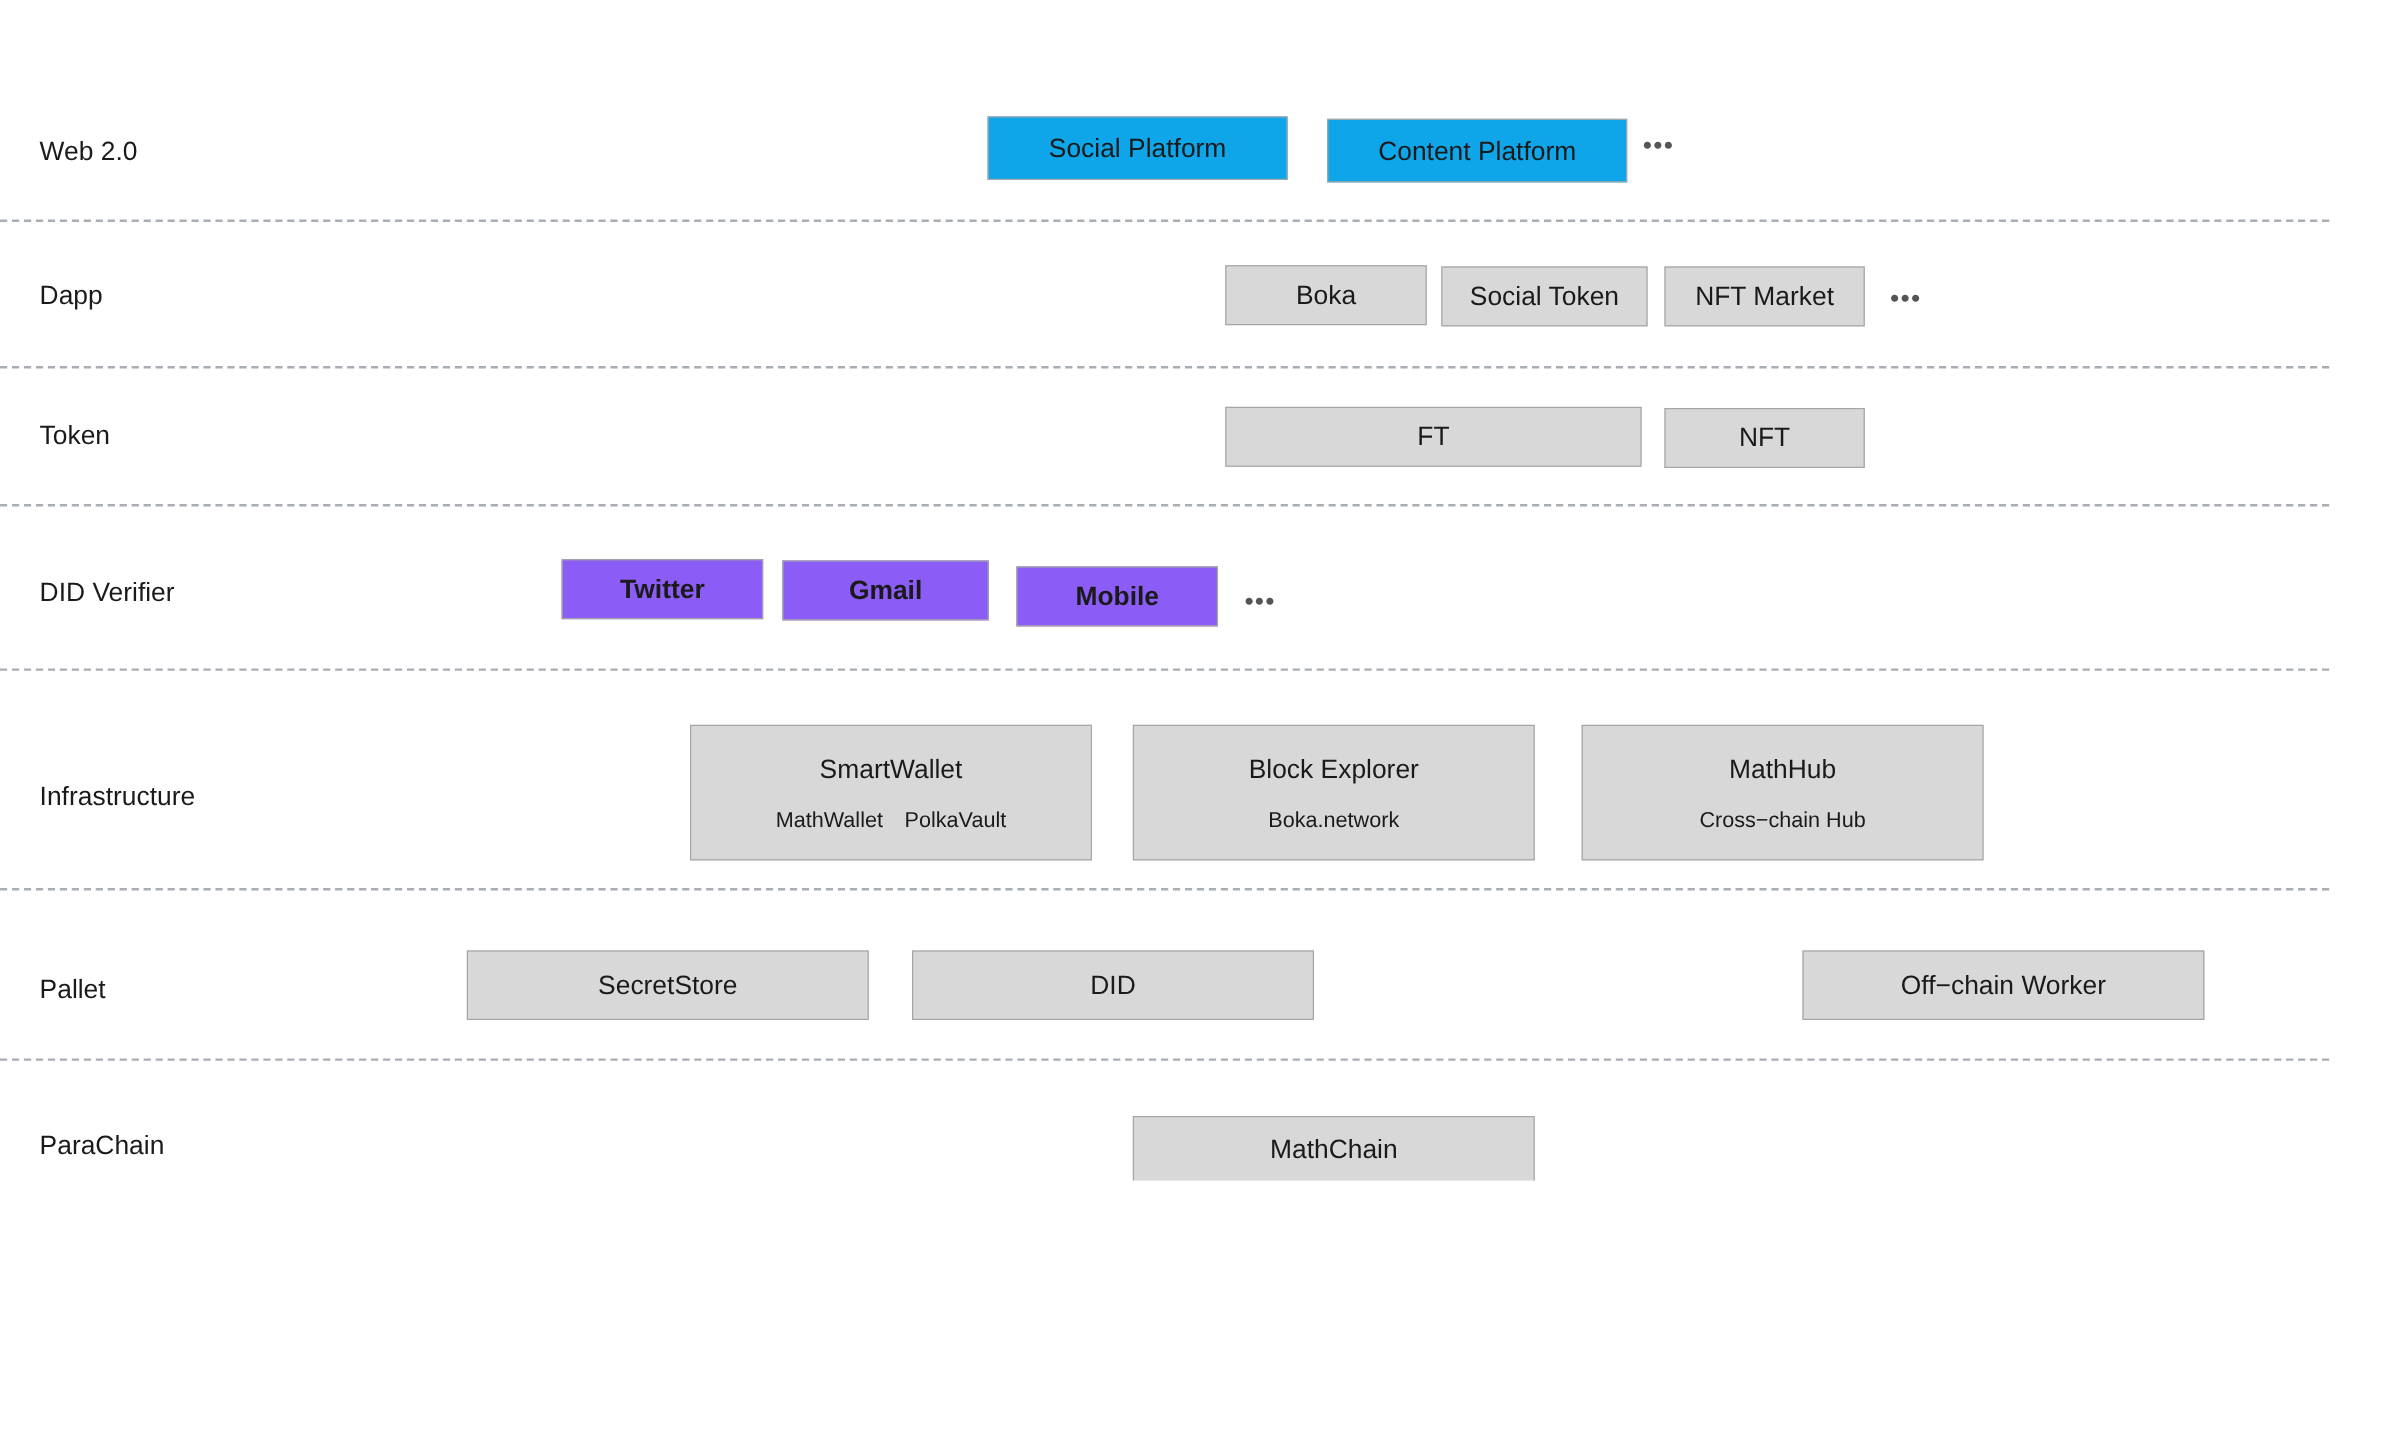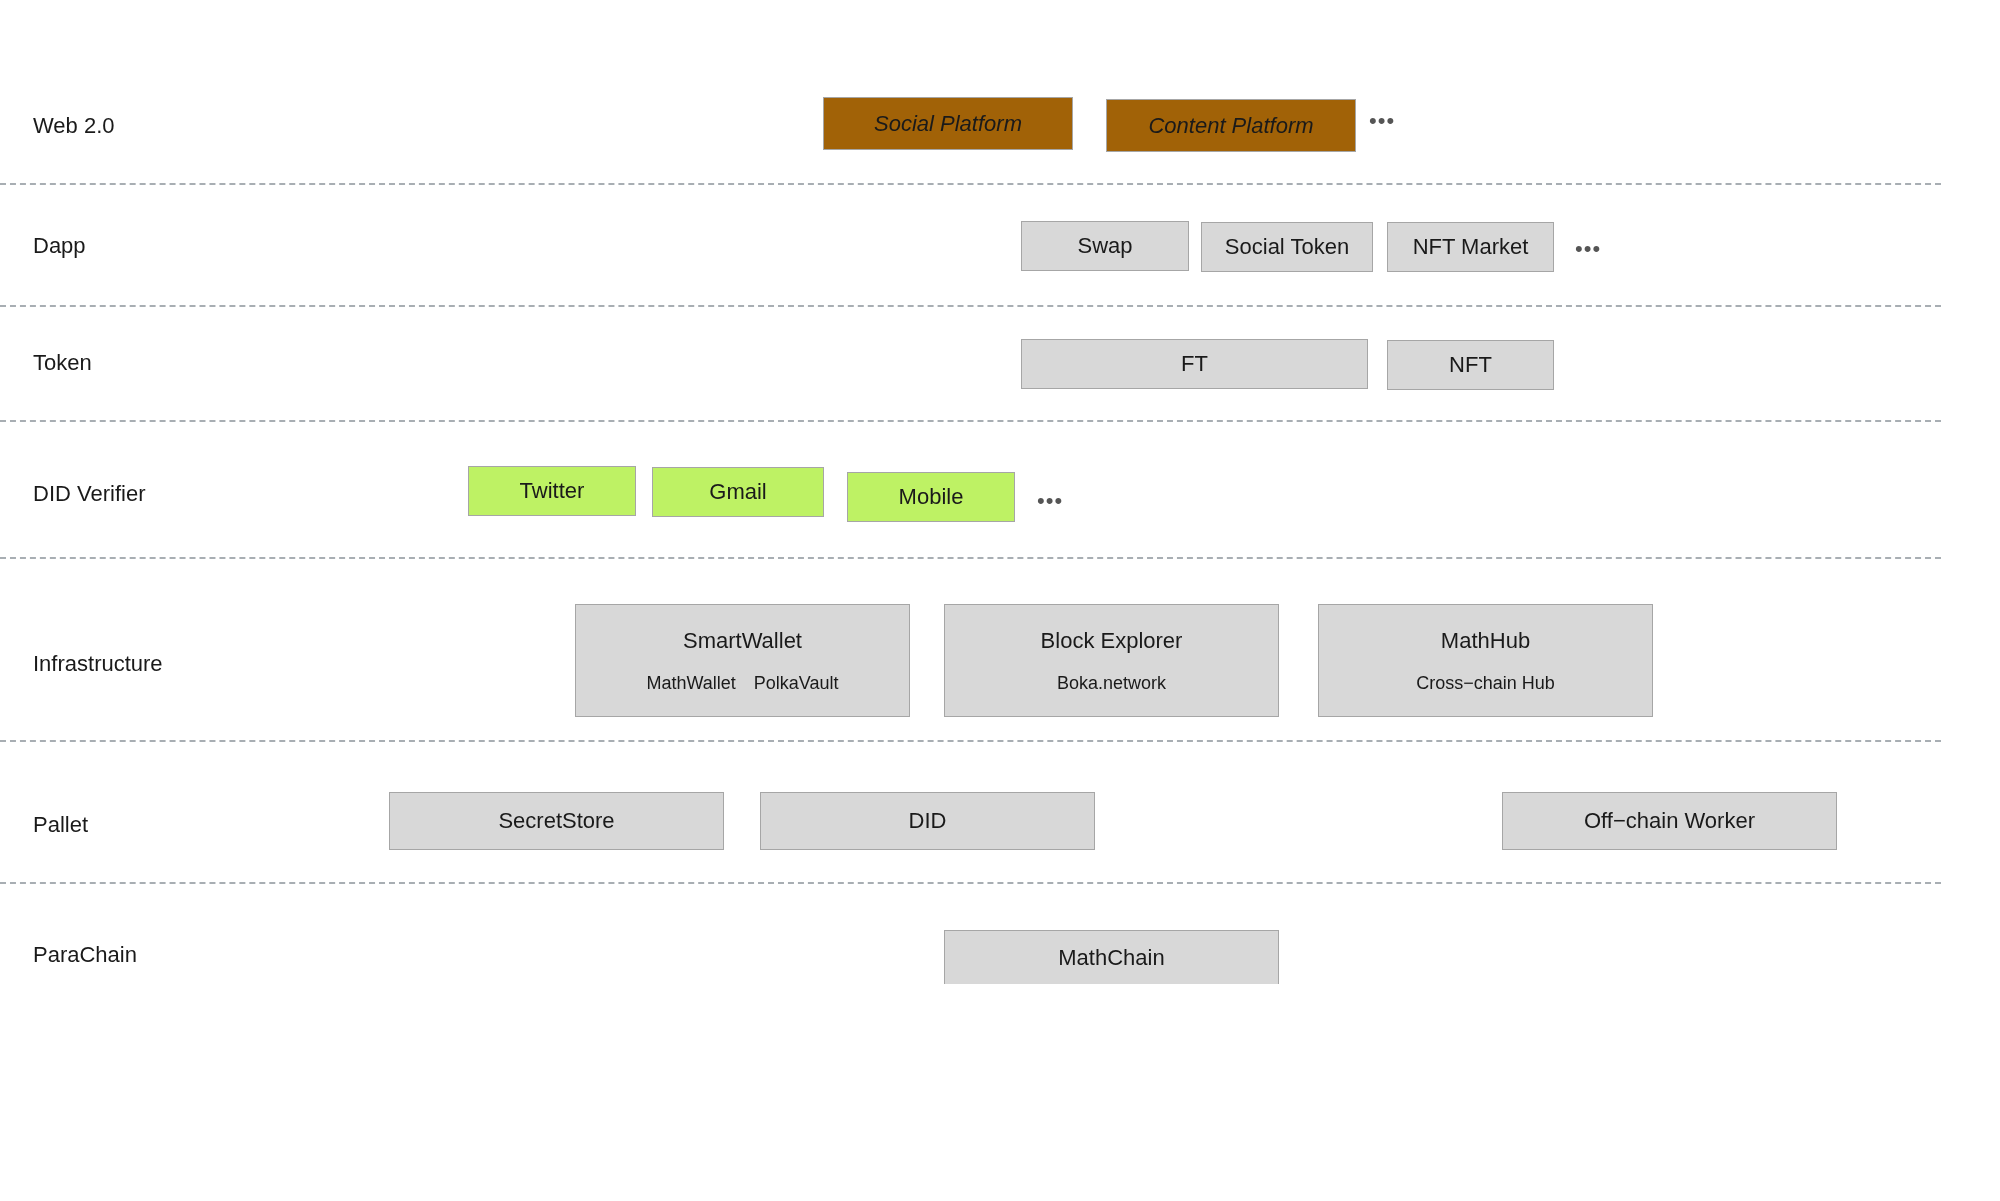--- a/index.html
+++ b/index.html
@@ -53,22 +53,22 @@
     white-space: nowrap;
   }
   .box .subtitle {
     font-size: 18px;
     line-height: 22px;
     color: #1a1a1a;
     white-space: nowrap;
     margin-top: 18px;
   }
   .box.gray  { background: #d8d8d8; }
-  .box.blue  { background: #a16207; font-style: italic; }
-  .box.cream { background: #bef264; }
+  .box.blue  { background: #0ea5e9; }
+  .box.cream { background: #8b5cf6; font-weight: bold; }
   .box.green { background: #ecf7dc; }
   .ellipsis {
     position: absolute;
     font-size: 22px;
     line-height: 22px;
     color: #555555;
     letter-spacing: 1px;
     white-space: nowrap;
   }
 </style>
@@ -96,21 +96,21 @@
 
   <div class="box blue" style="left:823px; top:97px; width:250px; height:53px">
     <span class="title">Social Platform</span>
   </div>
   <div class="box blue" style="left:1106px; top:99px; width:250px; height:53px">
     <span class="title">Content Platform</span>
   </div>
   <div class="ellipsis" style="left:1369px; top:110px">•••</div>
 
   <div class="box gray" style="left:1021px; top:221px; width:168px; height:50px">
-    <span class="title">Swap</span>
+    <span class="title">Boka</span>
   </div>
   <div class="box gray" style="left:1201px; top:222px; width:172px; height:50px">
     <span class="title">Social Token</span>
   </div>
   <div class="box gray" style="left:1387px; top:222px; width:167px; height:50px">
     <span class="title">NFT Market</span>
   </div>
   <div class="ellipsis" style="left:1575px; top:238px">•••</div>
 
   <div class="box gray" style="left:1021px; top:339px; width:347px; height:50px">

